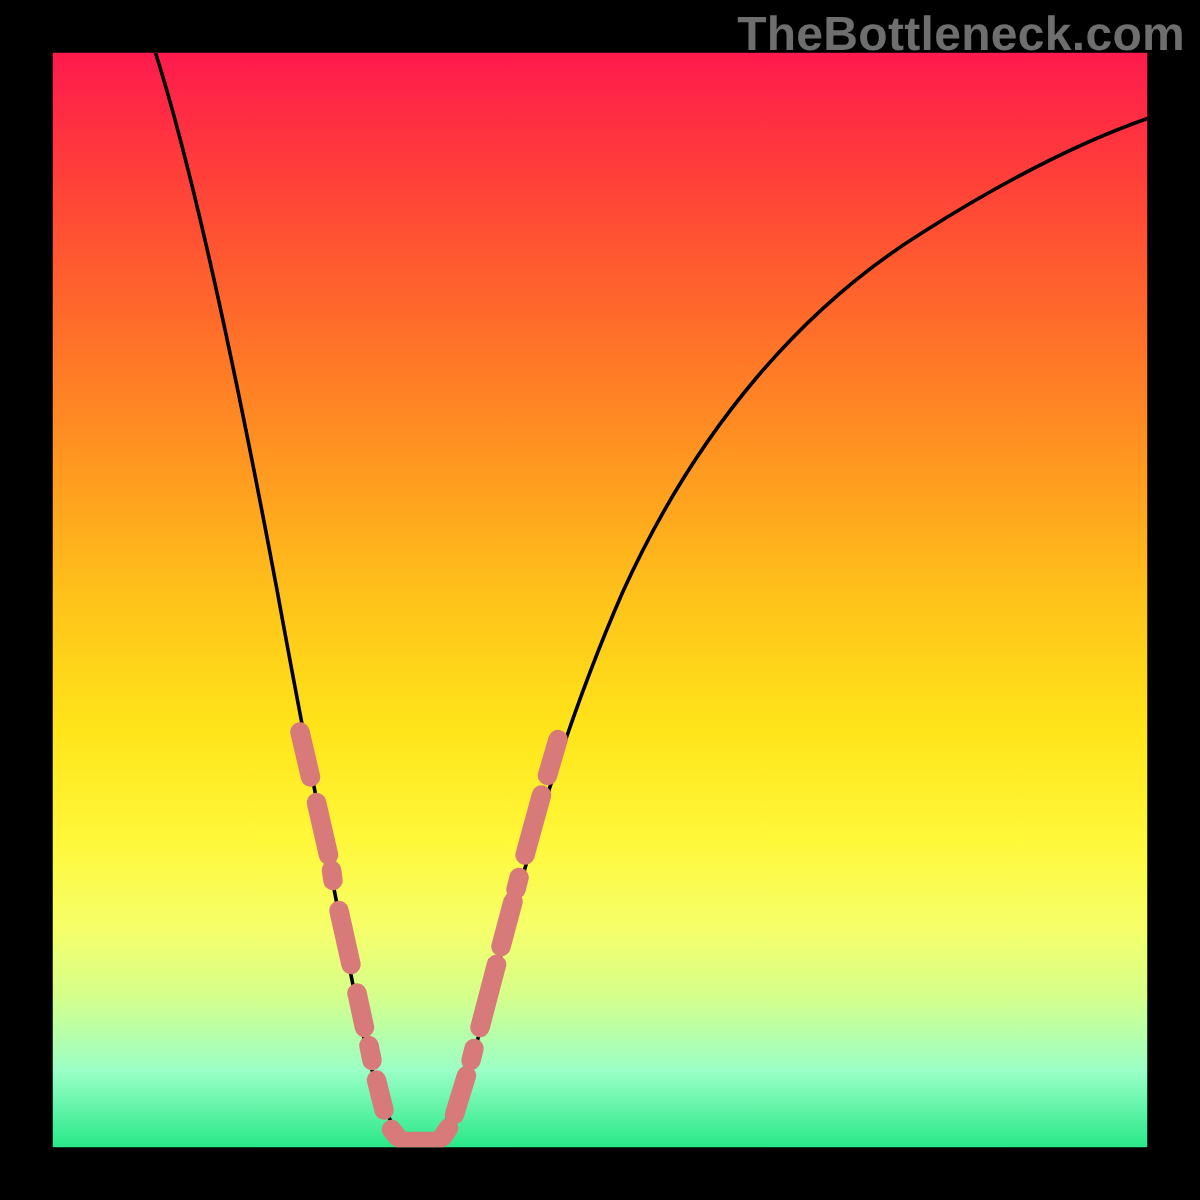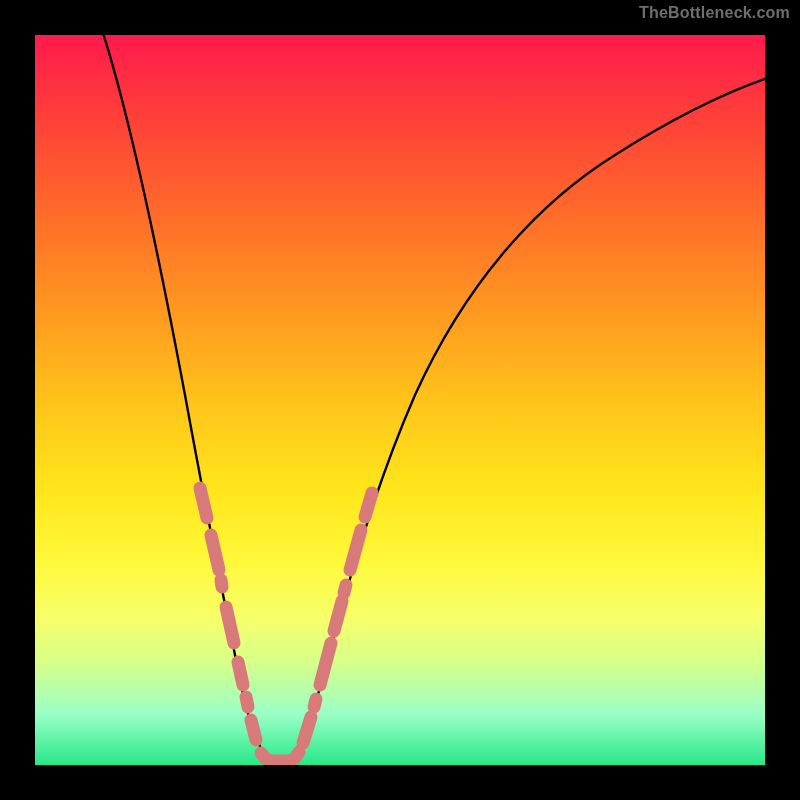--- a/index.html
+++ b/index.html
@@ -46,21 +46,21 @@
     position: absolute;
     inset: 0;
     width: 730px;
     height: 730px;
   }
   .watermark {
     position: absolute;
     top: 4px;
     right: 10px;
     font-family: Arial, Helvetica, sans-serif;
-    font-size: 16px;
+    font-size: 32px;
     font-weight: 600;
     color: #6e6e6e;
     letter-spacing: 0.2px;
   }
 </style>
 </head>
 <body>
 
 <div class="frame">
 

